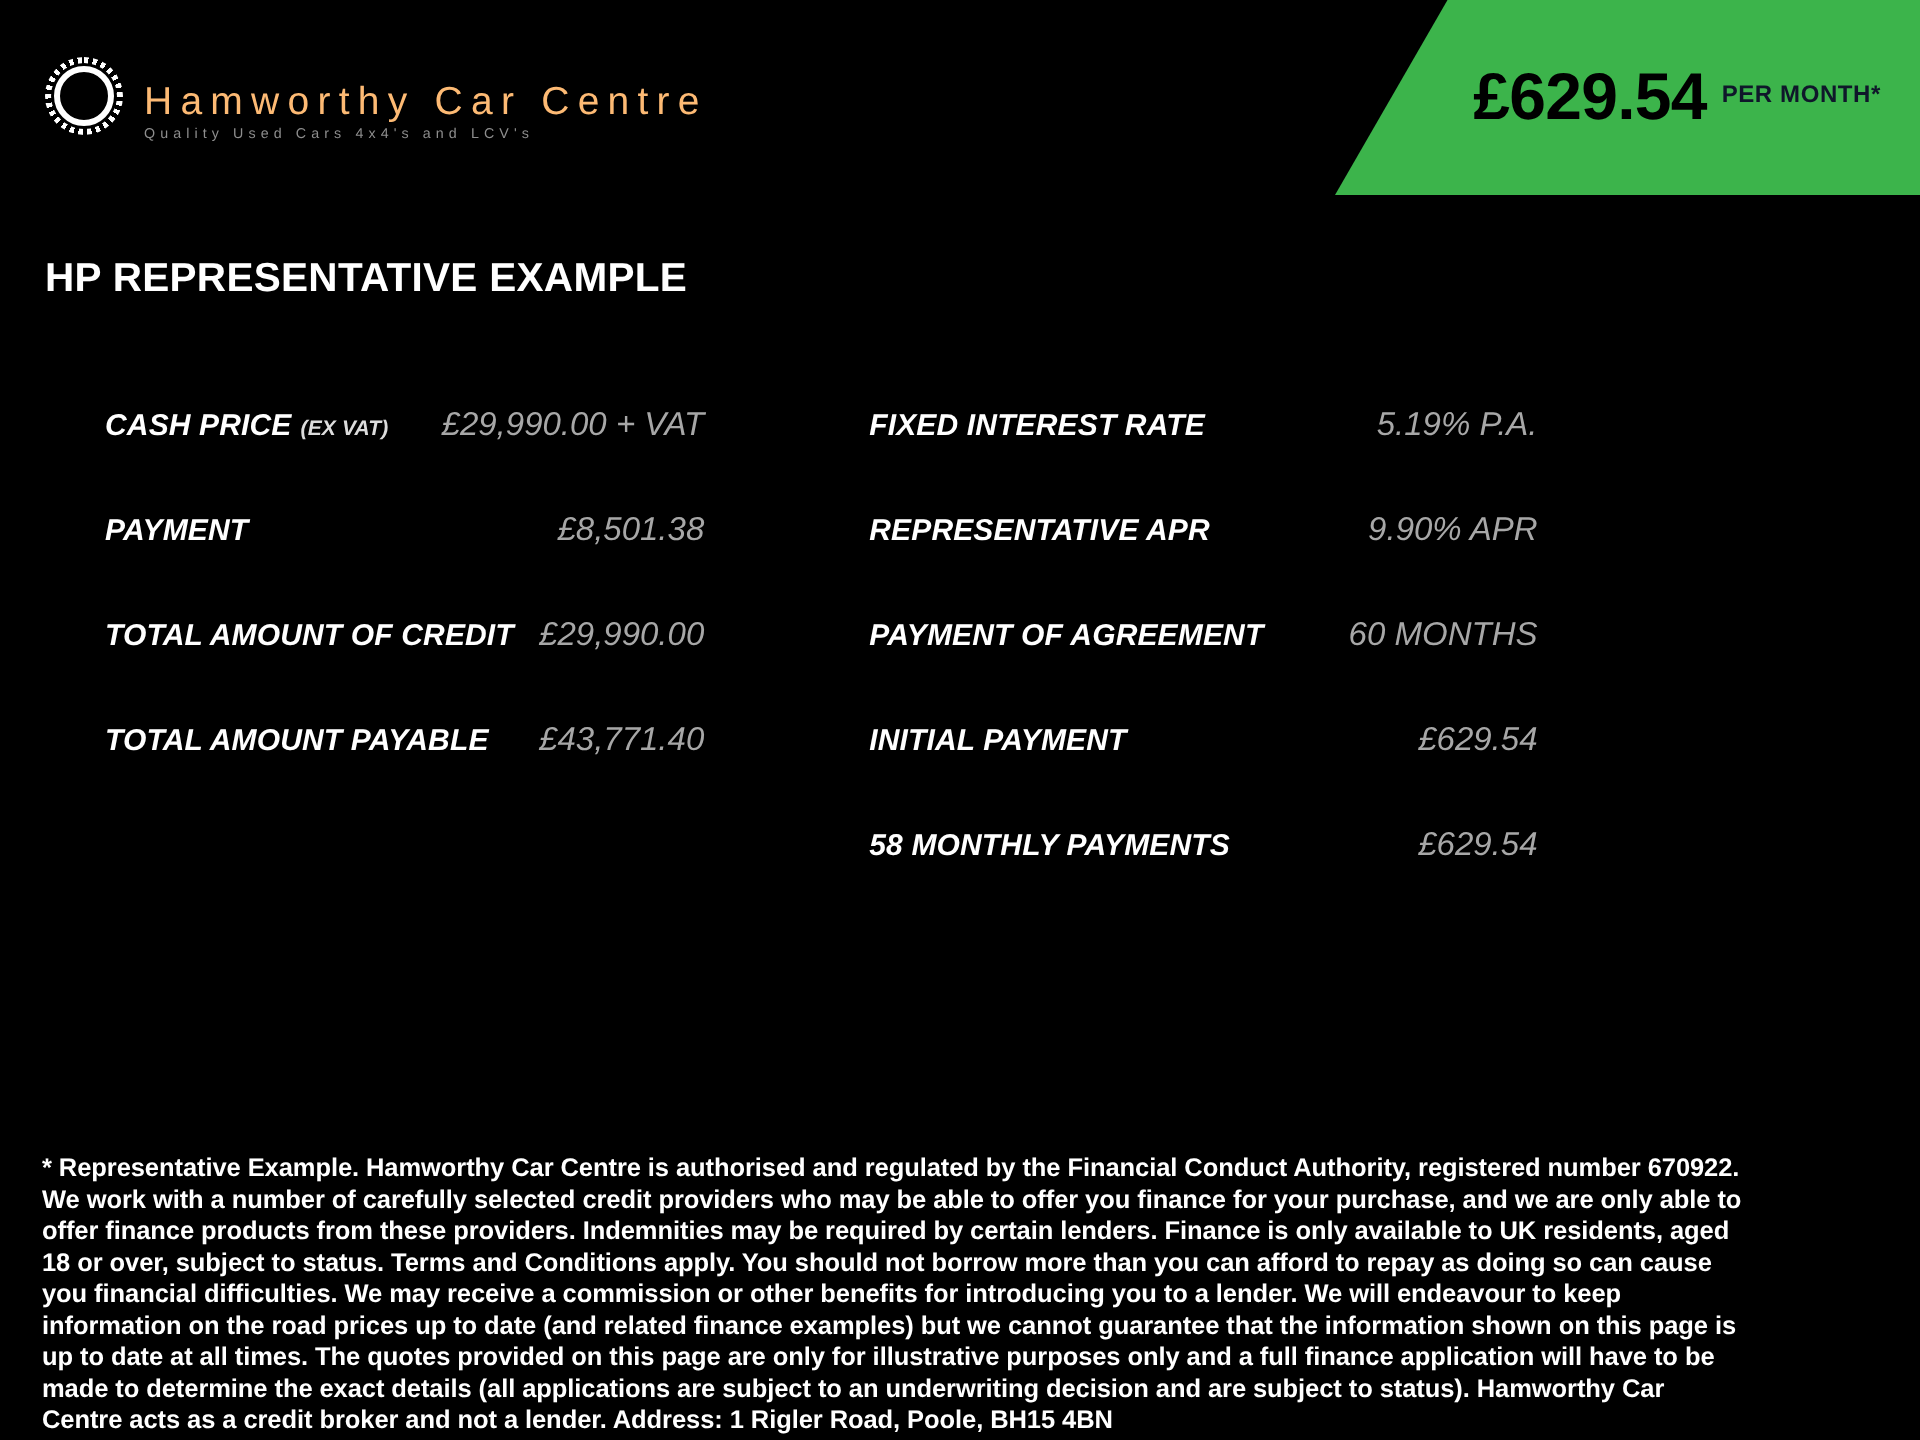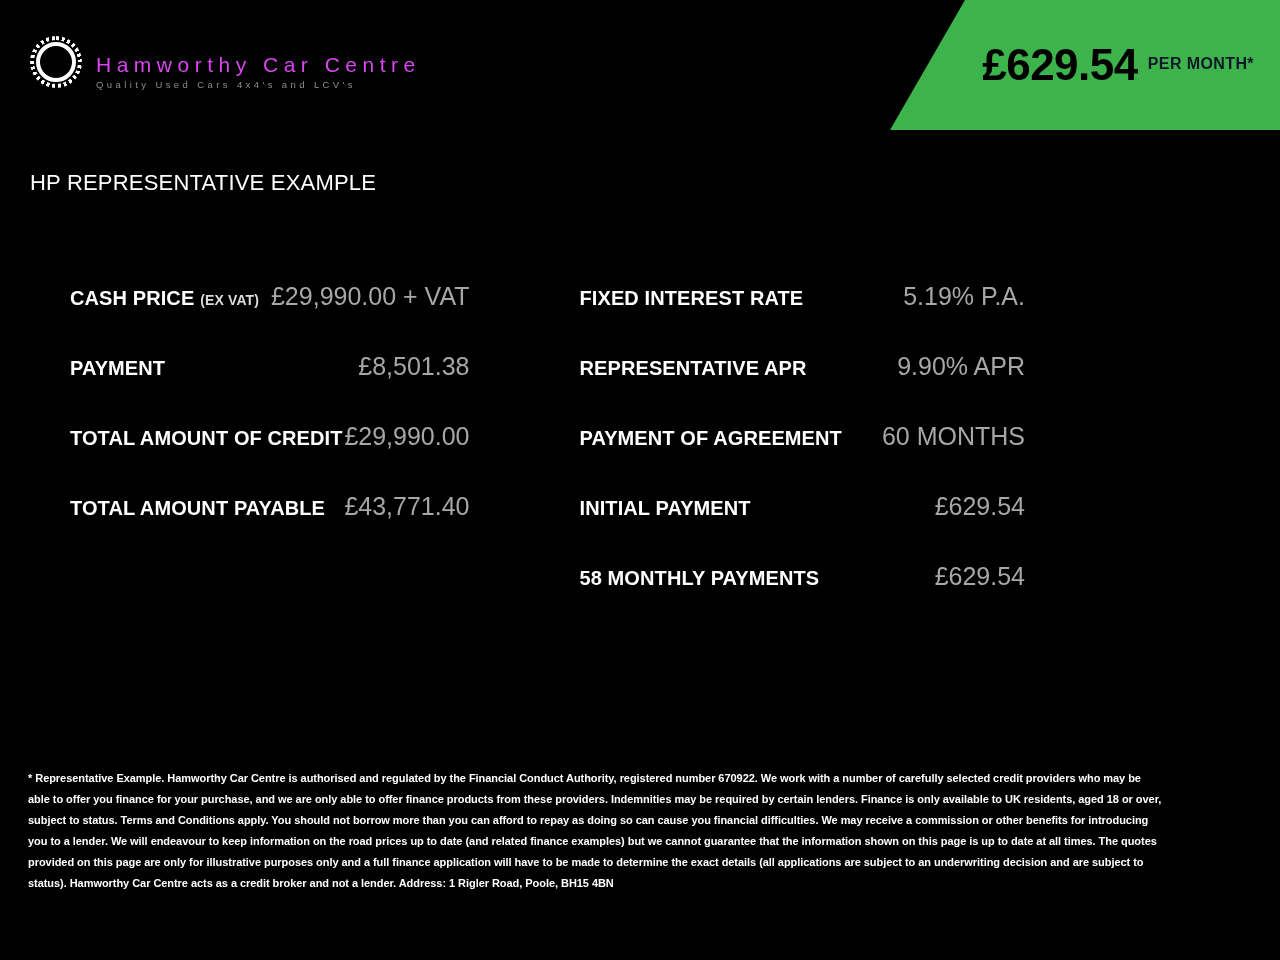--- a/index.html
+++ b/index.html
@@ -66,23 +66,23 @@
     width: 24px; height: 24px;
     border-radius: 50%;
     background: #000;
   }
 
   .logo-text {
     margin-left: 14px;
     line-height: 1;
   }
   .logo-title {
-    font-size: 21px;
+    font-size: 26px;
     letter-spacing: 5.5px;
-    color: #d946ef;
+    color: #fdba74;
     font-weight: 400;
     white-space: nowrap;
     margin-top: 20px;
   }
   .logo-sub {
     margin-top: 5px;
     font-size: 9.5px;
     letter-spacing: 3.4px;
     color: #8e8e8e;
     white-space: nowrap;
@@ -116,33 +116,34 @@
     margin-left: 10px;
     letter-spacing: 0.4px;
     padding-bottom: 3px;
   }
 
   
   .section-title {
     position: absolute;
     left: 30px;
     top: 170px;
-    font-size: 22px;
-    font-weight: normal;
+    font-size: 27px;
+    font-weight: bold;
     letter-spacing: 0.2px;
     color: #ffffff;
   }
 
   
   .finance-grid {
     position: absolute;
-    top: 282px;
+    top: 270px;
     left: 0;
     width: 1064px;
     display: flex;
+    font-style: italic;
   }
   .fin-col {
     width: 600px;
   }
   .fin-col.left  { margin-left: 70px; }
   .fin-col.right { margin-left: 25px; }
 
   .fin-row {
     height: 70px;
     display: flex;
@@ -156,35 +157,35 @@
     white-space: nowrap;
     letter-spacing: 0.1px;
   }
   .fin-label .qualifier {
     font-size: 14px;
     font-weight: bold;
     margin-left: 6px;
     color: #dcdcdc;
   }
   .fin-value {
-    font-size: 25px;
+    font-size: 22px;
     color: #a7a7a7;
     white-space: nowrap;
     font-weight: 400;
   }
   .fin-col.left .fin-row { padding-right: 85px; }
   .fin-col.right .fin-row { padding-right: 39px; }
 
   
   .disclaimer {
     position: absolute;
     left: 28px;
     top: 768px;
     width: 1135px;
-    font-size: 11px;
+    font-size: 17px;
     line-height: 21px;
     color: #ffffff;
     font-weight: bold;
     letter-spacing: -0.05px;
   }
 </style>
 </head>
 <body>
 
 <div class="header">

